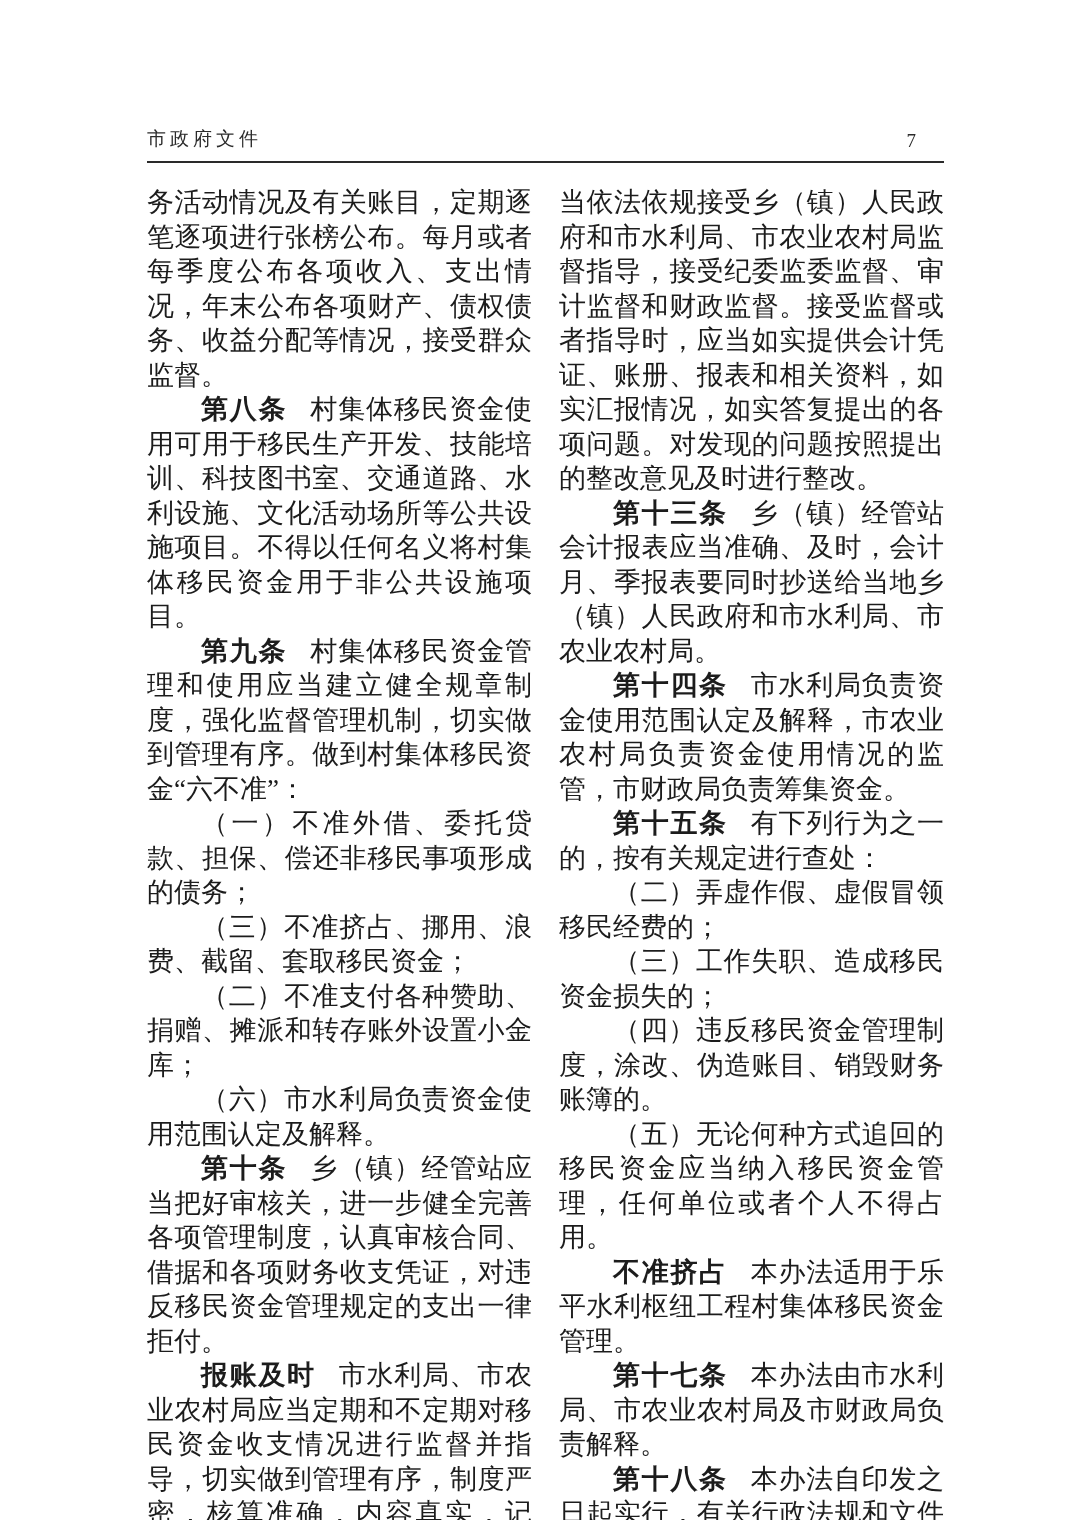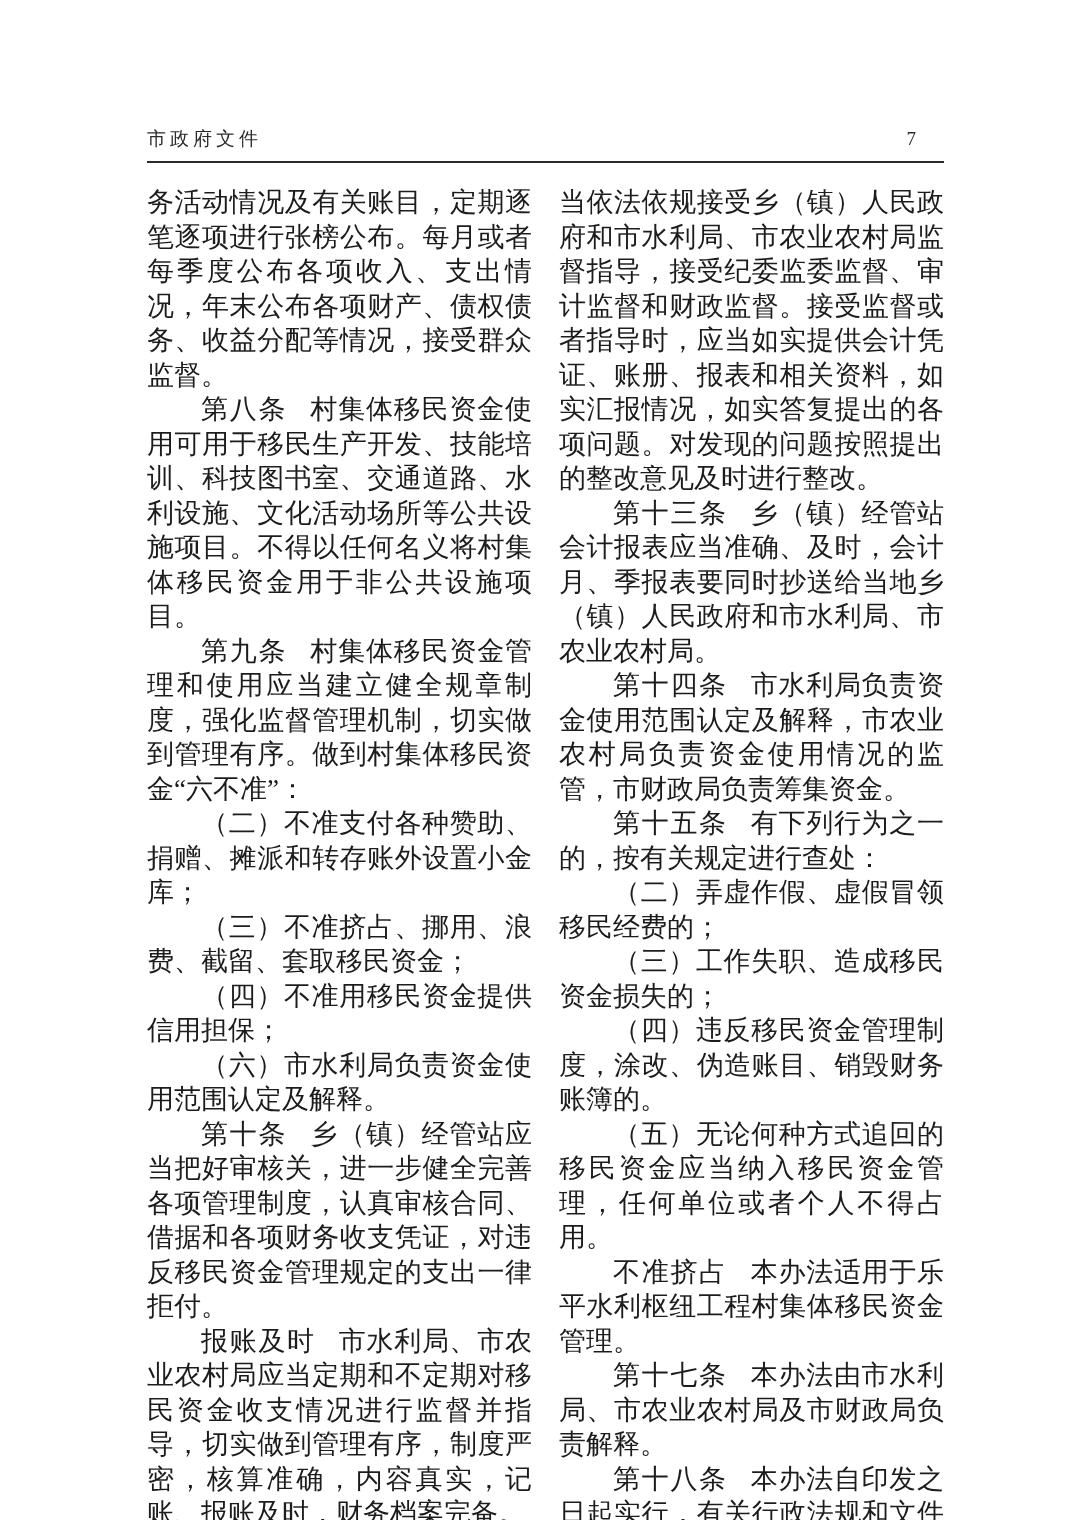--- a/index.html
+++ b/index.html
@@ -17,21 +17,21 @@
     font-family: "Liberation Serif", "DejaVu Serif", serif;
   }
   .content {
     margin-left: 147px;
     width: 797px;
     padding-top: 126px;
   }
   .header {
     display: flex;
     justify-content: space-between;
-    align-items: center;
+    align-items: flex-end;
     padding-bottom: 9px;
   }
   .header-title {
     font-size: 19px;
     letter-spacing: 4px;
     color: #2b2b2b;
   }
   .page-number {
     font-size: 19px;
     margin-right: 28px;
@@ -55,21 +55,21 @@
   }
   .para {
     margin: 0;
     text-indent: 2em;
   }
   .para.continuation {
     text-indent: 0;
   }
   .term {
     font-family: "Liberation Sans", "DejaVu Sans", sans-serif;
-    font-weight: normal;
+    font-weight: bold;
     margin-right: 0.85em;
     letter-spacing: 1px;
   }
 </style>
 </head>
 <body>
 
 <div class="page">
   <div class="content">
 
@@ -77,23 +77,23 @@
       <span class="header-title">市政府文件</span>
       <span class="page-number">7</span>
     </div>
     <div class="header-rule"></div>
 
     <div class="columns">
       <div class="column" id="left-column">
           <p class="para continuation"><span>务活动情况及有关账目，定期逐笔逐项进行张榜公布。每月或者每季度公布各项收入、支出情况，年末公布各项财产、债权债务、收益分配等情况，接受群众监督。</span></p>
           <p class="para article"><span class="term">第八条</span><span>村集体移民资金使用可用于移民生产开发、技能培训、科技图书室、交通道路、水利设施、文化活动场所等公共设施项目。不得以任何名义将村集体移民资金用于非公共设施项目。</span></p>
           <p class="para article"><span class="term">第九条</span><span>村集体移民资金管理和使用应当建立健全规章制度，强化监督管理机制，切实做到管理有序。做到村集体移民资金“六不准”：</span></p>
+          <p class="para item"><span>（一）不准外借、委托贷款、担保、偿还非移民事项形成的债务；</span></p>
+          <p class="para item"><span>（三）不准挤占、挪用、浪费、截留、套取移民资金；</span></p>
           <p class="para item"><span>（二）不准支付各种赞助、捐赠、摊派和转存账外设置小金库；</span></p>
-          <p class="para item"><span>（三）不准挤占、挪用、浪费、截留、套取移民资金；</span></p>
-          <p class="para item"><span>（四）不准用移民资金提供信用担保；</span></p>
           <p class="para item"><span>（六）市水利局负责资金使用范围认定及解释。</span></p>
           <p class="para article"><span class="term">第十条</span><span>乡（镇）经管站应当把好审核关，进一步健全完善各项管理制度，认真审核合同、借据和各项财务收支凭证，对违反移民资金管理规定的支出一律拒付。</span></p>
           <p class="para article"><span class="term">报账及时</span><span>市水利局、市农业农村局应当定期和不定期对移民资金收支情况进行监督并指导，切实做到管理有序，制度严密，核算准确，内容真实，记账、报账及时，财务档案完备。</span></p>
           <p class="para article"><span class="term">不准挤占</span><span>村级移民资金的管理和使用应</span></p>
         </div>
       <div class="column" id="right-column">
           <p class="para continuation"><span>当依法依规接受乡（镇）人民政府和市水利局、市农业农村局监督指导，接受纪委监委监督、审计监督和财政监督。接受监督或者指导时，应当如实提供会计凭证、账册、报表和相关资料，如实汇报情况，如实答复提出的各项问题。对发现的问题按照提出的整改意见及时进行整改。</span></p>
           <p class="para article"><span class="term">第十三条</span><span>乡（镇）经管站会计报表应当准确、及时，会计月、季报表要同时抄送给当地乡（镇）人民政府和市水利局、市农业农村局。</span></p>
           <p class="para article"><span class="term">第十四条</span><span>市水利局负责资金使用范围认定及解释，市农业农村局负责资金使用情况的监管，市财政局负责筹集资金。</span></p>
           <p class="para article"><span class="term">第十五条</span><span>有下列行为之一的，按有关规定进行查处：</span></p>

